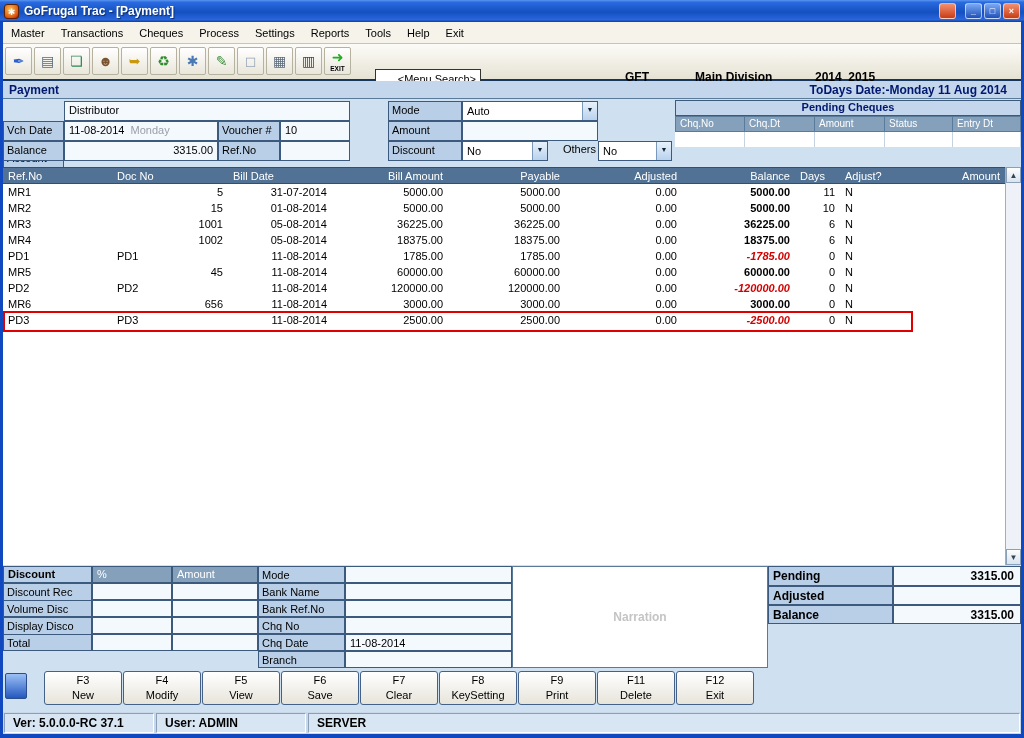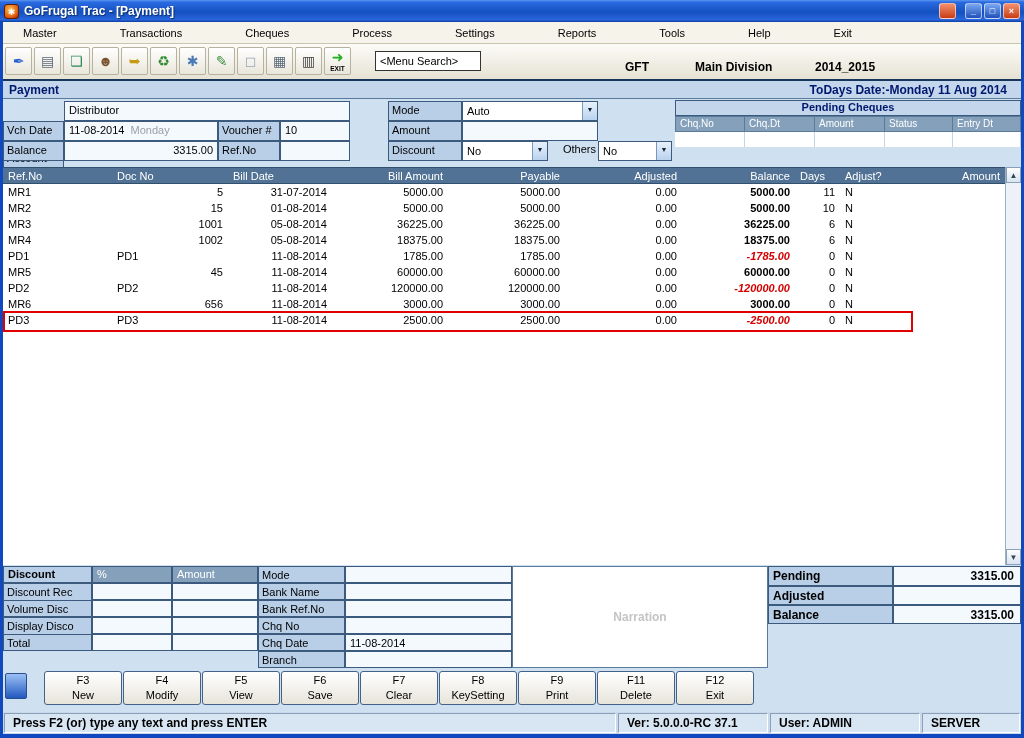--- a/index.html
+++ b/index.html
@@ -14,34 +14,34 @@
     color:#fff; font-size:9px; line-height:15px; text-align:center; margin-right:5px; border:1px solid #5a2000; }
   .apptitle { color:#fff; font-weight:bold; font-size:12px; text-shadow:1px 1px 1px #0a2c6a; }
   .winbtns { margin-left:auto; display:flex; align-items:center; gap:2px; }
   .wbtn { width:17px; height:16px; border-radius:3px; border:1px solid rgba(255,255,255,.6);
     color:#fff; font-size:9px; font-weight:bold; line-height:14px; text-align:center; cursor:default; }
   .wbtn.blue { background:linear-gradient(#7aa8f4,#2050b8); }
   .wbtn.red  { background:linear-gradient(#f49070,#c83c14); }
   .wbtn.first { margin-right:7px; }
 
   
-  .menubar { background:#f5f3ea; border-bottom:1px solid #c8c4ae; display:flex; align-items:center; padding:0 12px;gap:47px; }
+  .menubar { background:#f5f3ea; border-bottom:1px solid #c8c4ae; display:flex; align-items:center; padding:0 0; }
   .mitem { font-size:11px; color:#000; padding:3px 8px; }
 
   
   .toolbar { background:linear-gradient(#fcfbf7,#e6e3d4); border-bottom:2px solid #16365c; }
   .ticons { display:flex; gap:2px; padding:3px 2px; }
   .tibtn { width:27px; height:28px; border:1px solid #b6b2a0; border-radius:2px;
     background:linear-gradient(#ffffff,#e9e6da); display:flex; flex-direction:column;
     align-items:center; justify-content:center; }
   .tibtn .g { font-size:14px; line-height:15px; }
   .tibtn .xl { font-size:6.5px; font-weight:bold; color:#000; line-height:7px; }
-  .menusearch { position:absolute; left:372px; top:7px; width:106px; height:20px;
-    border:1px solid #333; font:11px "Liberation Sans",sans-serif; padding:4px 4px; background:#fff; }
-  .tco { position:absolute; top:16px; font-size:12px; font-weight:bold; color:#000; }
+  .menusearch { position:absolute; left:372px; top:25px; width:106px; height:20px;
+    border:1px solid #333; font:11px "Liberation Sans",sans-serif; padding:4px 4px; background:#fff;text-align:right; }
+  .tco { position:absolute; top:26px; font-size:12px; font-weight:bold; color:#000; }
 
   
   .contentbg { background:#cfe0f0; }
 
   
   .payhdr { background:#c3d6ec; border-bottom:1px solid #5a7a9a; display:flex; align-items:center; }
   .payhdr .t { font-size:12px; font-weight:bold; color:#00186e; padding-left:6px; }
   .payhdr .d { margin-left:auto; font-size:12px; font-weight:bold; color:#00186e; padding-right:14px; }
 
   
@@ -448,21 +448,20 @@
         <span>Delete</span>
       </button>
     <button class="fnbtn">
         <span>F12</span>
         <span>Exit</span>
       </button>
   </div>
 </div>
 
 <div class="statusbar abs" style="left:3px;top:712px;width:1018px;height:22px;">
-  <div class="sseg" style="width:612px;">Press F2 (or) type any text and press ENTER</div>
   <div class="sseg" style="width:150px;">Ver: 5.0.0.0-RC 37.1</div>
   <div class="sseg" style="width:150px;">User: ADMIN</div>
   <div class="sseg" style="flex:1;">SERVER</div>
 </div>
 
 <div class="edge abs" style="left:0;top:22px;width:3px;height:716px;"></div>
 <div class="edge abs" style="left:1021px;top:22px;width:3px;height:716px;"></div>
 <div class="edge abs" style="left:0;top:734px;width:1024px;height:4px;"></div>
 
 </body></html>

